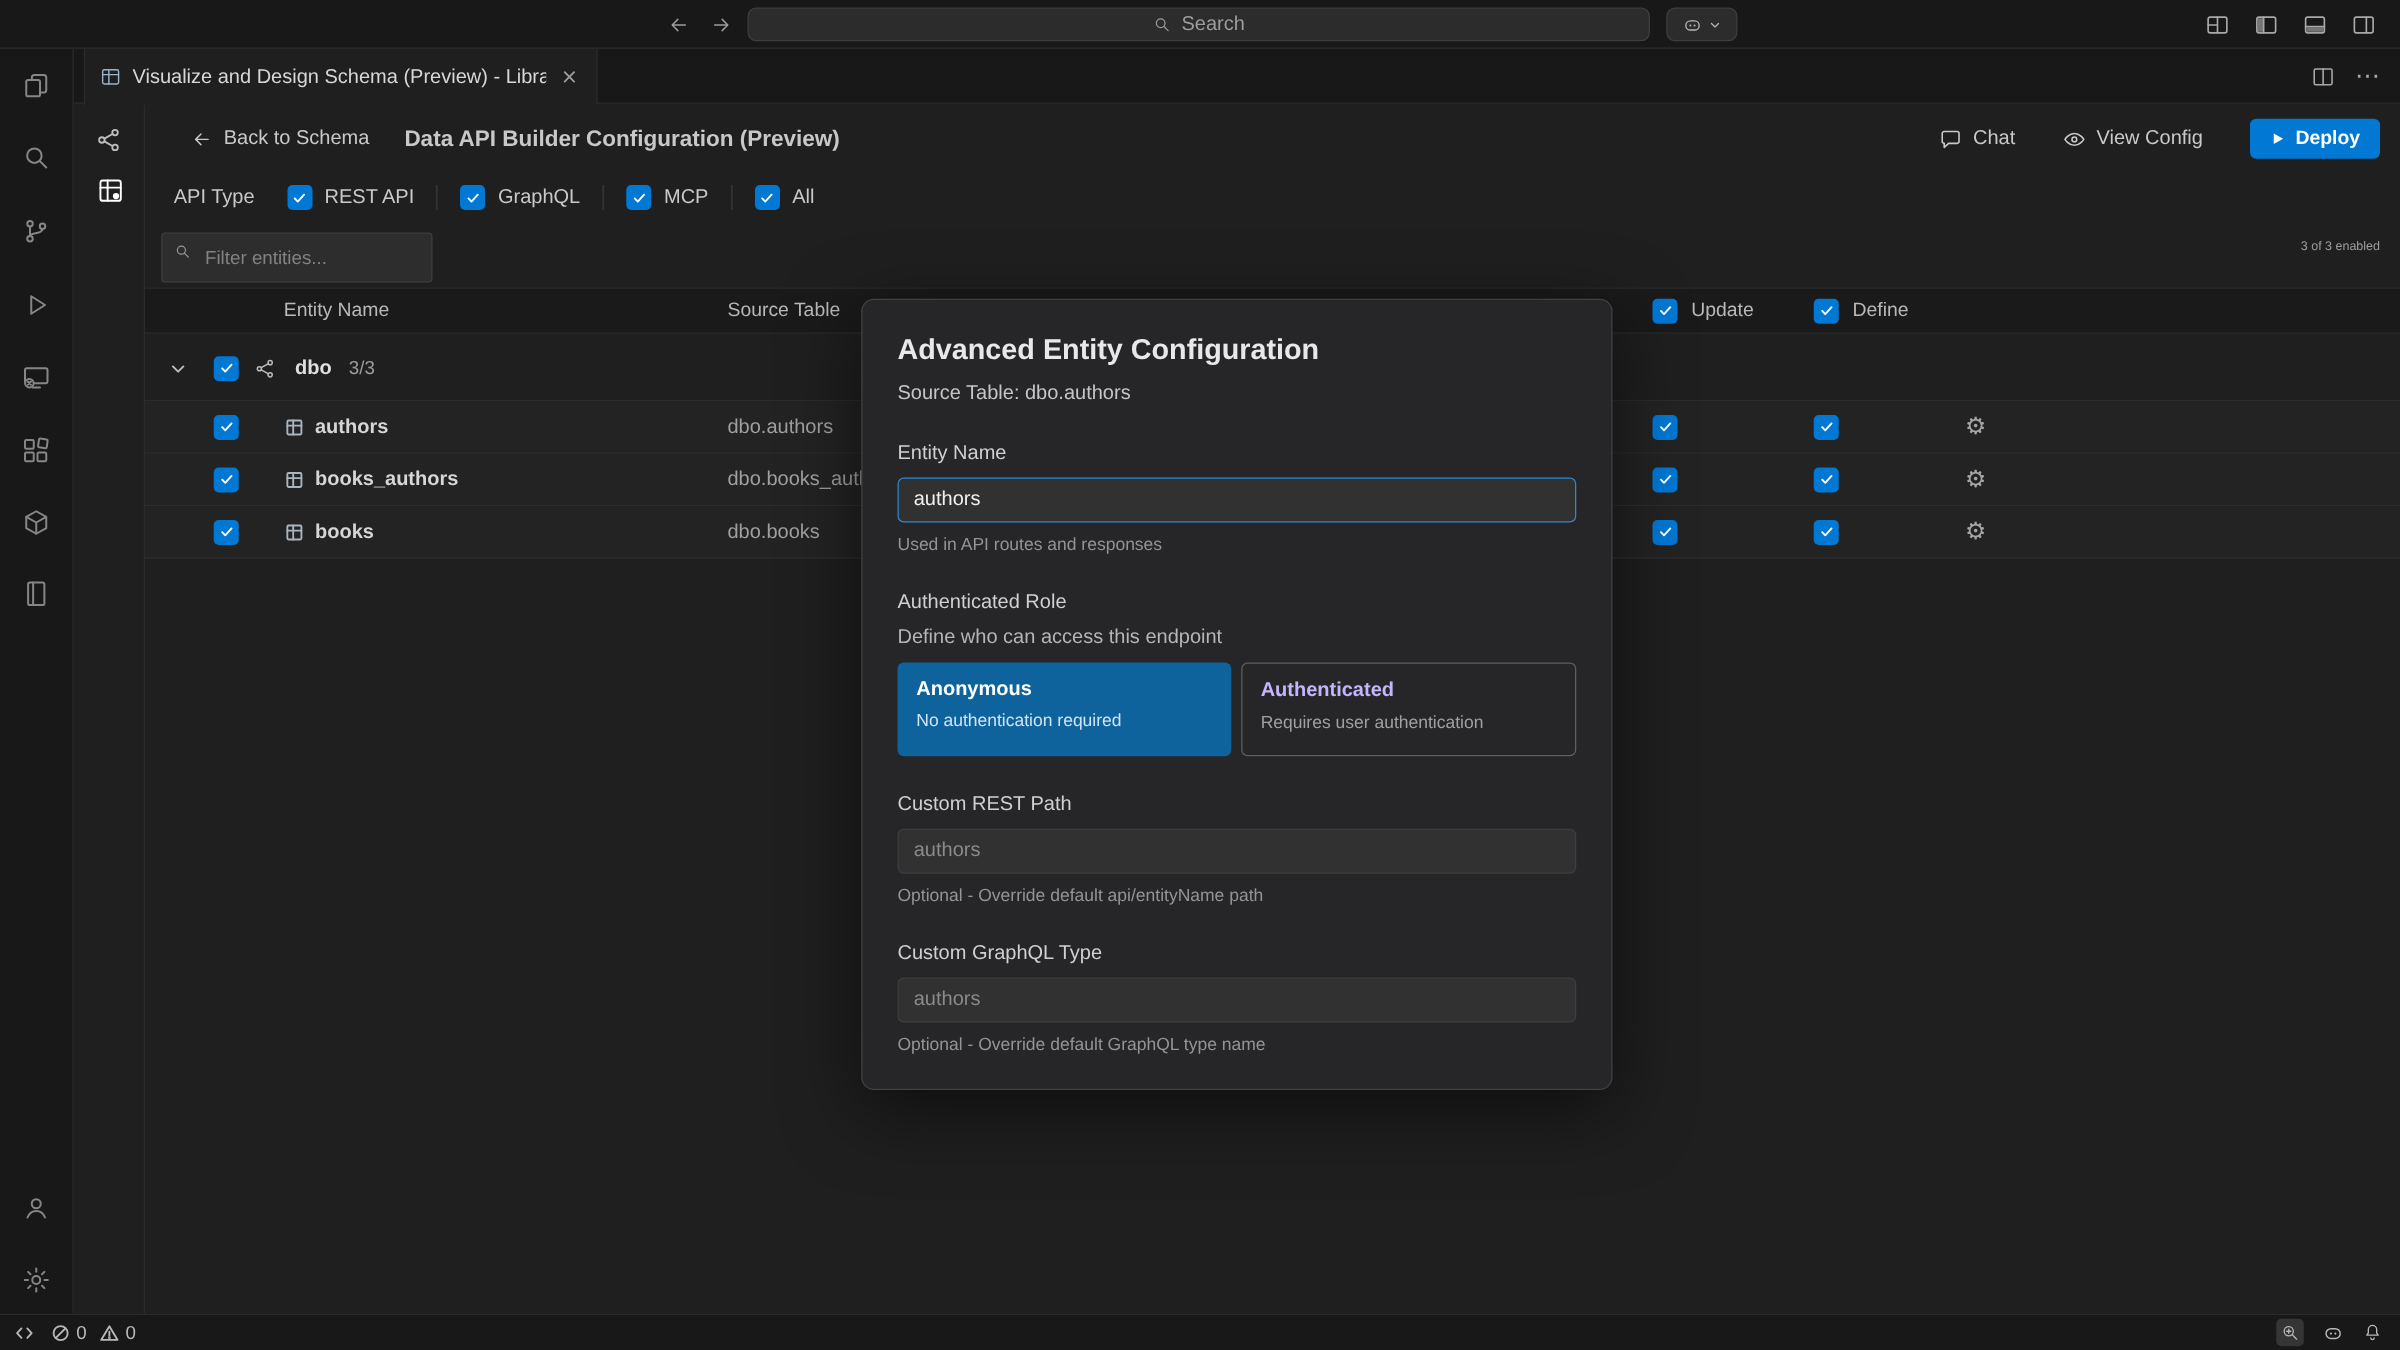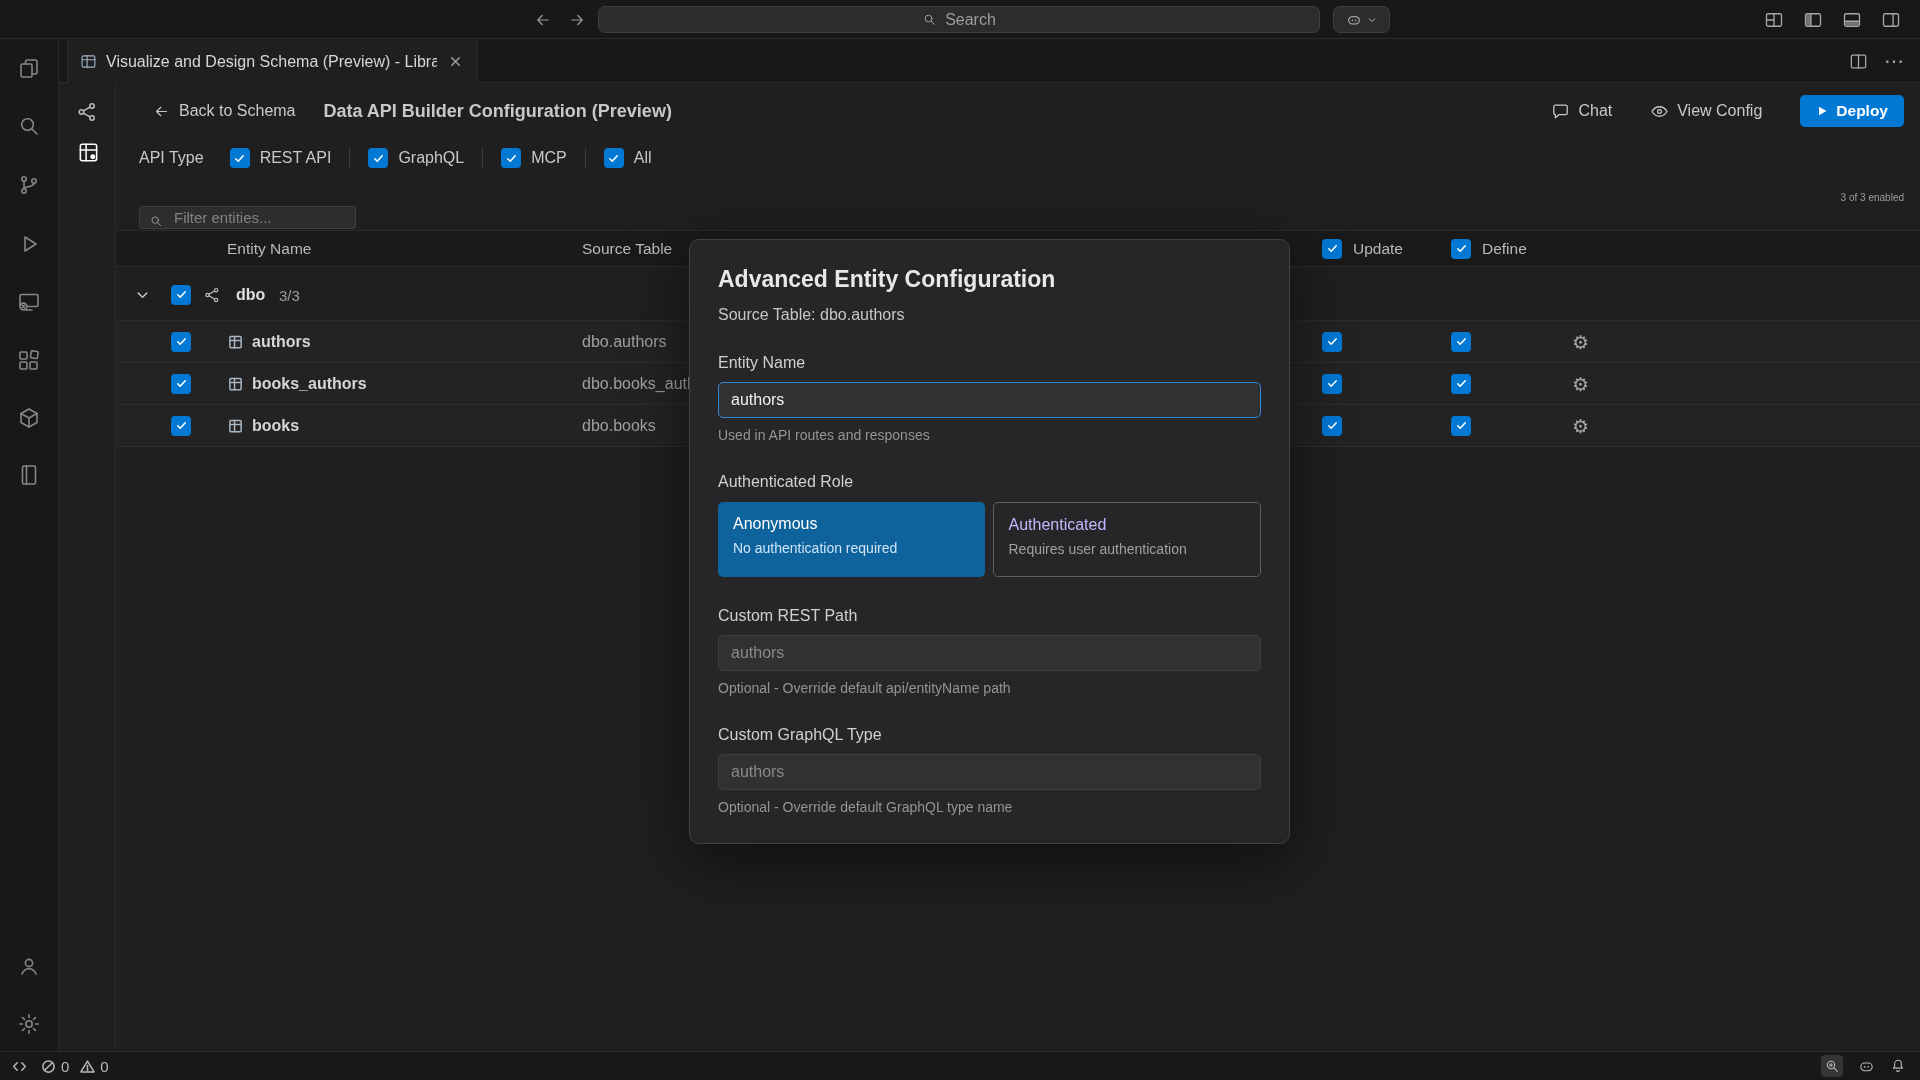--- a/index.html
+++ b/index.html
@@ -44,21 +44,21 @@
   .header-right { margin-left:auto; display:flex; align-items:center; gap:38px; padding-right:16px; }
   .tool-btn { display:flex; align-items:center; gap:8px; color:#c9c9c9; cursor:pointer; }
   .deploy-btn { display:flex; align-items:center; gap:8px; height:32px; padding:0 16px; border-radius:5px; color:#ffffff; font-weight:600; border:none; font-size:15.5px; cursor:pointer; }
 
   .filter-row { position:absolute; left:0; top:56px; right:0; height:38px; display:flex; align-items:center; padding-left:23px; }
   .flabel { color:#c9c9c9; margin-right:26px; }
   .fopt { display:flex; align-items:center; gap:10px; color:#c9c9c9; cursor:pointer; }
   .fsep { width:1px; height:20px; background:#3c3c3c; margin:0 18px; }
 
   .search-row { position:absolute; left:0; top:103px; right:0; height:34px; }
-  .filter-input-wrap { position:absolute; left:23px; top:0; width:217px; height:23px;margin-top:20px; }
+  .filter-input-wrap { position:absolute; left:13px; top:0; width:217px; height:40px; }
   .filter-input { width:100%; height:100%; background:#2d2d2d; border:1px solid #3e3e3e; border-radius:3px; color:#cccccc; font-family:"Liberation Sans",sans-serif; font-size:15px; padding:0 10px 0 34px; outline:none; }
   .filter-input::placeholder { color:#828282; }
   .filter-input-wrap .mag { position:absolute; left:10px; top:8px; color:#9a9a9a; }
   .enabled-count { position:absolute; right:16px; top:6px; color:#9d9d9d; font-size:10px; }
 
   
   .tbl-header { position:absolute; left:0; top:147px; right:0; height:37px; background:#1a1a1a; border-top:1px solid #2b2b2b; border-bottom:1px solid #2b2b2b; color:#b9b9b9; font-size:15.5px; }
   .row { position:absolute; left:0; right:0; }
   .group-row { top:186px; height:52px; background:#1f1f1f; border-bottom:1px solid #2b2b2b; }
   .entity-row { height:42px; background:#232323; border-bottom:1px solid #2e2e2e; }
@@ -77,21 +77,21 @@
   .m-source { margin-top:13px; color:#c6c6c6; }
   .m-label { margin-top:30px; color:#d0d0d0; }
   .m-input { margin-top:10px; width:100%; height:36px; background:#313131; border:1px solid #3e3e3e; border-radius:5px; color:#f0f0f0; font-family:"Liberation Sans",sans-serif; font-size:16px; padding:0 12px; outline:none; }
   .m-input::placeholder { color:#8a8a8a; }
   .m-input.focused { border:1.5px solid #2f86d4; }
   .m-hint { margin-top:9px; font-size:14px; color:#949494; }
   .m-sub { margin-top:10px; color:#b5b5b5; }
   .role-cards { margin-top:11px; display:flex; gap:8px; }
   .role-card { flex:1; height:75px; border-radius:5px; padding:13px 15px; cursor:pointer; }
   .role-card.unselected { background:transparent; border:1px solid #5f5f5f; }
-  .role-title { font-weight:400; font-size:16px; color:#ffffff; }
+  .role-title { font-weight:700; font-size:16px; color:#ffffff; }
   .role-card.unselected .role-title { color:#c4b5fd; }
   .role-sub { margin-top:7px; font-size:14px; color:#cfe4f7; }
   .role-card.unselected .role-sub { color:#a0a0a0; }
   .m-buttons { margin-top:20px; display:flex; justify-content:flex-end; gap:10px; }
   .btn-cancel { width:114px; height:34px; background:#313131; border:1px solid #5f5f5f; border-radius:5px; color:#e8e8e8; font-weight:600; font-size:15.5px; font-family:"Liberation Sans",sans-serif; cursor:pointer; }
   .btn-apply { height:34px; padding:0 17px; border:none; border-radius:5px; color:#ffffff; font-weight:700; font-size:15.5px; font-family:"Liberation Sans",sans-serif; cursor:pointer; }
 
   
   .statusbar { position:absolute; left:0; bottom:0; width:1920px; height:29px; background:#181818; border-top:1px solid #2b2b2b; display:flex; align-items:center; color:#b8b8b8; font-size:15px; z-index:5; }
   .sb-left { display:flex; align-items:center; gap:14px; margin-left:12px; }
@@ -499,20 +499,21 @@
 
   <div class="modal">
     <div class="m-title">Advanced Entity Configuration</div>
     <div class="m-source">Source Table: dbo.authors</div>
 
     <div class="m-label">Entity Name</div>
     <input class="m-input focused" value="authors" style="">
     <div class="m-hint">Used in API routes and responses</div>
 
     <div class="m-label">Authenticated Role</div>
+    <div class="m-sub">Define who can access this endpoint</div>
     <div class="role-cards">
       <div class="role-card js-role-selected" style="background: rgb(14, 99, 156);">
         <div class="role-title">Anonymous</div>
         <div class="role-sub">No authentication required</div>
       </div>
       <div class="role-card unselected">
         <div class="role-title">Authenticated</div>
         <div class="role-sub">Requires user authentication</div>
       </div>
     </div>

